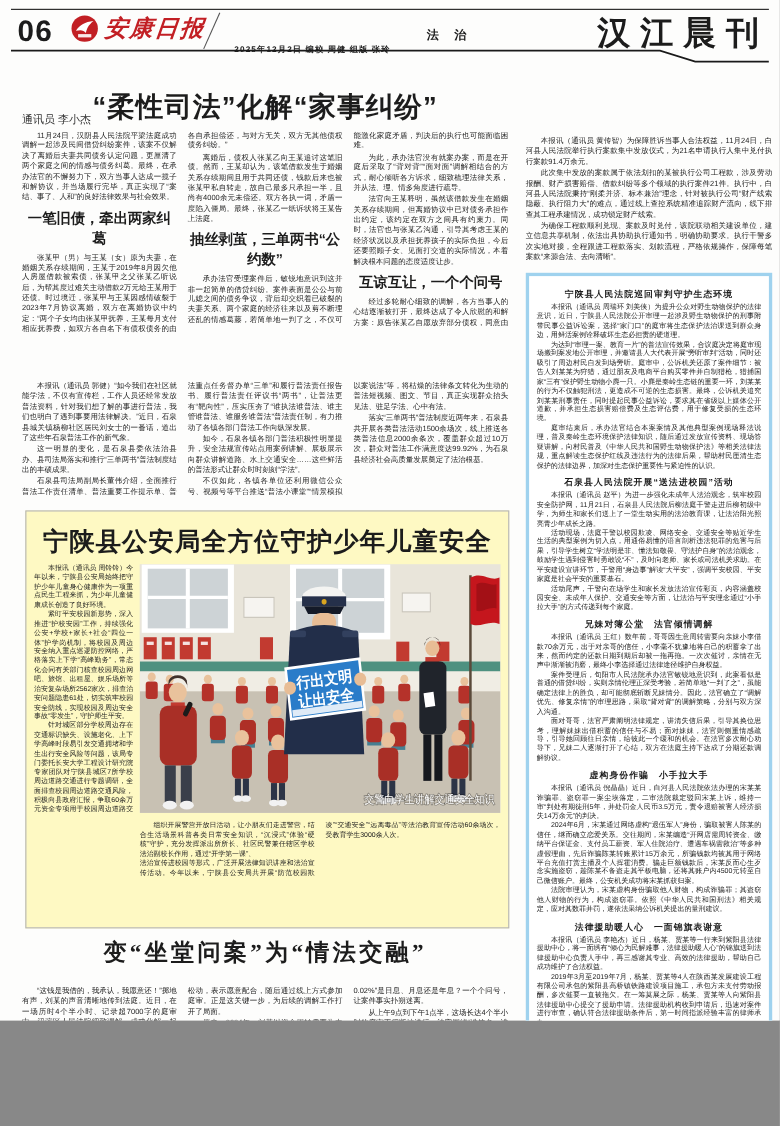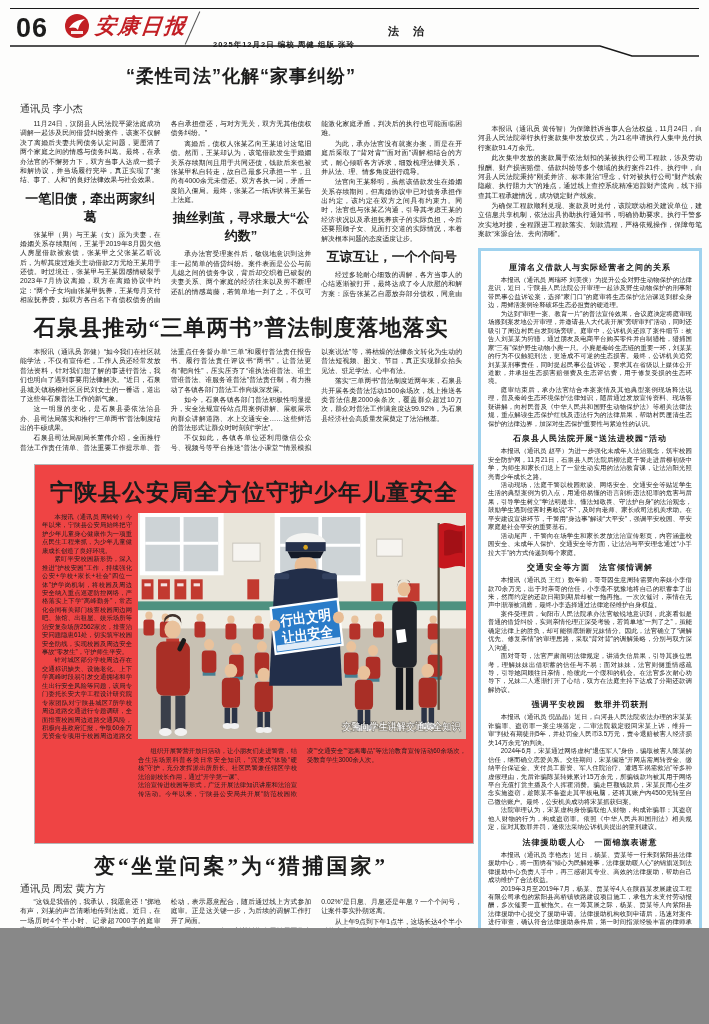--- a/index.html
+++ b/index.html
@@ -22,27 +22,27 @@
   .body-txt p{margin:0 0 1px 0;text-indent:2em;}
   .cols3{column-count:3;column-gap:10px;column-fill:auto;overflow:hidden;}
   .subhead{font-weight:bold;text-align:center;text-indent:0 !important;margin:5px 0 4px 0 !important;
         font-size:13px;}
   .headline-sans{font-weight:bold;text-align:center;letter-spacing:1px;
         font-family:"Liberation Sans",sans-serif;}
   .headline-serif{font-weight:bold;text-align:center;letter-spacing:1px;
         font-family:"Liberation Serif",serif;}
   .byline{text-align:left;font-size:10px;color:#333;}
   
-  .lead-title{left:20px;top:64px;width:442px;font-size:18px;}
+  .lead-title{left:20px;top:80px;width:442px;font-size:25px;}
   .lead-byline{left:20px;top:102px;width:442px;}
   .lead-body{left:20px;top:119px;width:442px;height:187px;}
   .sq-title{left:20px;top:313px;width:442px;font-size:22px;}
   .sq-body{left:20px;top:347px;width:442px;height:112px;}
   
-  .feature{left:23px;top:464px;width:438px;height:378px;border:1px solid #b5b5b5;background:#ef4444;margin-left:11px;}
+  .feature{left:23px;top:464px;width:438px;height:378px;border:1px solid #b5b5b5;background:#fef9c3;}
   .feature-title{position:absolute;left:0;top:12px;width:100%;font-size:23px;}
   .feature-row{position:absolute;left:7px;top:48px;width:424px;height:226px;display:flex;gap:6px;}
   .feature-leftcol{width:90px;height:226px;overflow:hidden;font-size:6.3px;line-height:1.34;
         text-align:justify;}
   .feature-leftcol p{margin:0;text-indent:2em;}
   .photo{position:relative;width:328px;height:226px;overflow:hidden;background:#e9e5da;}
   .feature-caption{position:absolute;left:103px;top:282px;width:328px;height:62px;
         column-count:2;column-gap:10px;column-fill:auto;font-size:6.3px;line-height:1.35;
         text-align:justify;overflow:hidden;}
   .feature-caption p{margin:0;text-indent:2em;}
@@ -71,41 +71,41 @@
     <svg width="26" height="26" viewBox="0 0 26 26">
       <circle cx="13" cy="13" r="12" fill="#c21f24"></circle>
       <path d="M5,15 C9,9 13,7 21,6 C16,10 15,13 14,17 C12,14 9,14 5,15 Z" fill="#fff"></path>
       <rect x="7" y="18" width="12" height="3" fill="#fff" opacity="0.9"></rect>
     </svg>
     <span class="brand">安康日报</span>
   </div>
   <div class="abs slash"></div>
   <div class="abs dateline">2025年12月2日  编校 周健  组版 张玲</div>
   <div class="abs section">法治</div>
+  <div class="abs edition">汉江晨刊</div>
   <svg class="abs" style="left:10px;top:42px;" width="689" height="18">
     <path d="M0,4 H590 L622,14 H689" stroke="#1a1a1a" stroke-width="1.6" fill="none"></path>
   </svg>
 
   <div class="abs headline-sans lead-title">“柔性司法”化解“家事纠纷”</div>
   <div class="abs byline lead-byline">通讯员 李小杰</div>
   <div class="abs body-txt cols3 lead-body">
     <p>11月24日，汉阴县人民法院平梁法庭成功调解一起涉及民间借贷纠纷案件，该案不仅解决了离婚后夫妻共同债务认定问题，更厘清了两个家庭之间的情感与债务纠葛。最终，在承办法官的不懈努力下，双方当事人达成一揽子和解协议，并当场履行完毕，真正实现了“案结、事了、人和”的良好法律效果与社会效果。</p>
     <p class="subhead">一笔旧债，牵出两家纠葛</p>
     <p>张某甲（男）与王某（女）原为夫妻，在婚姻关系存续期间，王某于2019年8月因欠他人房屋借款被索债，张某甲之父张某乙听说后，为帮其度过难关主动借款2万元给王某用于还债。时过境迁，张某甲与王某因感情破裂于2023年7月协议离婚，双方在离婚协议中约定：“两个子女均由张某甲抚养，王某每月支付相应抚养费，如双方各自名下有债权债务的由各自承担偿还，与对方无关，双方无其他债权债务纠纷。”</p>
     <p>离婚后，债权人张某乙向王某追讨这笔旧债。然而，王某却认为，该笔借款发生于婚姻关系存续期间且用于共同还债，钱款后来也被张某甲私自转走，故自己最多只承担一半，且尚有4000余元未偿还。双方各执一词，矛盾一度陷入僵局。最终，张某乙一纸诉状将王某告上法庭。</p>
-    <p class="subhead">抽丝剥茧，寻求最大“公约数”</p>
+    <p class="subhead">抽丝剥茧，三单两书“公约数”</p>
     <p>承办法官受理案件后，敏锐地意识到这并非一起简单的借贷纠纷。案件表面是公公与前儿媳之间的债务争议，背后却交织着已破裂的夫妻关系、两个家庭的经济往来以及剪不断理还乱的情感葛藤，若简单地一判了之，不仅可能激化家庭矛盾，判决后的执行也可能面临困难。</p>
     <p>为此，承办法官没有就案办案，而是在开庭后采取了“背对背”“面对面”调解相结合的方式，耐心倾听各方诉求，细致梳理法律关系，并从法、理、情多角度进行疏导。</p>
     <p>法官向王某释明，虽然该借款发生在婚姻关系存续期间，但离婚协议中已对债务承担作出约定，该约定在双方之间具有约束力。同时，法官也与张某乙沟通，引导其考虑王某的经济状况以及承担抚养孩子的实际负担，今后还要照顾子女、见面打交道的实际情况，本着解决根本问题的态度适度让步。</p>
     <p class="subhead">互谅互让，一个个问号</p>
     <p>经过多轮耐心细致的调解，各方当事人的心结逐渐被打开，最终达成了令人欣慰的和解方案：原告张某乙自愿放弃部分债权，同意由被告王某偿还相应款项。被告王某当场通过微信转账方式，履行了全部还款义务。原告张某乙还当场表示，同意转款1万余元给其用于偿还所欠王某父亲及王某大伯相应的款项。</p>
 
   </div>
 
-  <div class="abs headline-serif sq-title">石泉县推动“三单两书”普法制度落地落实</div>
   <div class="abs body-txt cols3 sq-body">
     <p>本报讯（通讯员 郭健）“如今我们在社区就能学法，不仅有宣传栏，工作人员还经常发放普法资料，针对我们想了解的事进行普法，我们也明白了遇到事要用法律解决。”近日，石泉县城关镇杨柳社区居民刘女士的一番话，道出了这些年石泉普法工作的新气象。</p>
     <p>这一明显的变化，是石泉县委依法治县办、县司法局落实和推行“三单两书”普法制度结出的丰硕成果。</p>
     <p>石泉县司法局副局长董伟介绍，全面推行普法工作责任清单、普法重要工作提示单、普法重点任务督办单“三单”和履行普法责任报告书、履行普法责任评议书“两书”，让普法更有“靶向性”，压实压夯了“谁执法谁普法、谁主管谁普法、谁服务谁普法”普法责任制，有力推动了各镇各部门普法工作向纵深发展。</p>
     <p>如今，石泉各镇各部门普法积极性明显提升，安全法规宣传站点用案例讲解、展板展示向群众讲解道路、水上交通安全……这些鲜活的普法形式让群众时时刻刻“学法”。</p>
     <p>不仅如此，各镇各单位还利用微信公众号、视频号等平台推送“普法小课堂”“情景模拟以案说法”等，将枯燥的法律条文转化为生动的普法短视频、图文、节目，真正实现群众抬头见法、驻足学法、心中有法。</p>
     <p>落实“三单两书”普法制度近两年来，石泉县共开展各类普法活动1500余场次，线上推送各类普法信息2000余条次，覆盖群众超过10万次，群众对普法工作满意度达99.92%，为石泉县经济社会高质量发展奠定了法治根基。</p>
   </div>
 
   <div class="abs feature">
@@ -307,56 +307,55 @@
           <text x="354" y="216" text-anchor="end" font-size="10" fill="#ffffff" style="paint-order:stroke" stroke="#00000055" stroke-width="1.5">交警向学生讲解交通安全知识</text>
         </svg>
       </div>
     </div>
     <div class="feature-caption">
       <p>组织开展警营开放日活动，让小朋友们走进警营，结合生活场景科普各类日常安全知识，“沉浸式”体验“硬核”守护，充分发挥派出所所长、社区民警兼任辖区学校法治副校长作用，通过“开学第一课”、</p>
       <p style="text-indent:0">法治宣传进校园等形式，广泛开展法律知识讲座和法治宣传活动。今年以来，宁陕县公安局共开展“防范校园欺凌”“交通安全”“远离毒品”等法治教育宣传活动60余场次，受教育学生3000余人次。</p>
     </div>
   </div>
 
-  <div class="abs headline-serif bt-title">变“坐堂问案”为“猎捕国家”</div>
-  <div class="abs byline bt-byline">通讯员 周宏 黄方方</div>
+  <div class="abs headline-serif bt-title">变“坐堂问案”为“情法交融”</div>
   <div class="abs body-txt cols3 bt-body">
     <p>“这钱是我借的，我承认，我愿意还！”掷地有声，刘某的声音清晰地传到法庭。近日，在一场历时4个半小时、记录超7000字的庭审中，汉滨区人民法院细致调解，成功化解一起民间借贷纠纷，让当事人切实感受到司法的公正与温度。</p>
     <p>庭审伊始便面临一个不小的难题：关键人物被告刘某未到庭参加，也未提交任何答辩意见和证据，案件一度陷入僵局。面对困境，承办法官果断休庭，电话中从法、理、情多角度耐心分析，向其阐明缺席可能面临的法律后果。经过一番推心置腹的沟通，刘某态度终于松动，表示愿意配合，随后通过线上方式参加庭审。正是这关键一步，为后续的调解工作打开了局面。</p>
     <p>原来，2024年，刘某以资金周转需要为由向李某借款10万元，款项直接转入刘某的个人账户。后出具的一份《借条》上，身份为某足浴店经营者的刘某以“法人”身份签名并加盖店铺印章。足浴店方称这是刘某的个人借款，公章使用未经授权；刘某则称自己只是“挂名法人”；原告李某则坚持认为借款用于店铺经营，理应共同承担。除了借款主体之争，借条上的“利息0.02%”是日息、月息还是年息？一个个问号，让案件事实扑朔迷离。</p>
     <p>从上午9点到下午1点半，这场长达4个半小时的庭审不间断地进行。法官围绕“谁签名、谁用款、谁受益”的核心，细致调查每一个细节，厘清名义借款人与实际经营者之间的关系，并当庭释明利息约定不明时的认定规则，引导当事人回归理性。</p>
     <p>在充分查明事实的基础上，承办法官抓住了化解纠纷的关键：实际用款人刘某承认借款并愿意还款。在法官的耐心疏导以及专业方案推动下，各方达成调解协议：由刘某分期归还10万元本金，李某放弃其他诉讼请求，并当即申请解除了相应的保全措施，让矛盾得到实质性化解。</p>
   </div>
 
   <div class="abs body-txt bh-body">
     <p>本报讯（通讯员 黄传智）为保障胜诉当事人合法权益，11月24日，白河县人民法院举行执行案款集中发放仪式，为21名申请执行人集中兑付执行案款91.4万余元。</p>
     <p>此次集中发放的案款属于依法划扣的某被执行公司工程款，涉及劳动报酬、财产损害赔偿、借款纠纷等多个领域的执行案件21件。执行中，白河县人民法院秉持“刚柔并济、标本兼治”理念，针对被执行公司“财产线索隐蔽、执行阻力大”的难点，通过线上查控系统精准追踪财产流向，线下排查其工程承建情况，成功锁定财产线索。</p>
     <p>为确保工程款顺利兑现、案款及时兑付，该院联动相关建设单位，建立信息共享机制，依法出具协助执行通知书，明确协助要求。执行干警多次实地对接，全程跟进工程款落实、划款流程，严格依规操作，保障每笔案款“来源合法、去向清晰”。</p>
   </div>
 
   <div class="abs bluebox">
-    <h3>厘清名义借款人与实际经营者之间的关系</h3>
+    <h3>宁陕县人民法院巡回审判守护生态环境</h3>
     <div class="bb-txt">
       <p>本报讯（通讯员 周瑞环 刘美侠）为提升公众对野生动物保护的法律意识，近日，宁陕县人民法院公开审理一起涉及野生动物保护的刑事附带民事公益诉讼案，选择“家门口”的庭审将生态保护法治课送到群众身边，用鲜活案例诠释破坏生态必担责的硬道理。</p>
       <p>为达到“审理一案、教育一片”的普法宣传效果，合议庭决定将庭审现场搬到案发地公开审理，并邀请县人大代表开展“旁听审判”活动，同时还吸引了周边村民自发到场旁听。庭审中，公诉机关还原了案件细节：被告人刘某某为狩猎，通过朋友及电商平台购买零件并自制猎枪，猎捕国家“三有”保护野生动物小麂一只。小麂是秦岭生态链的重要一环，刘某某的行为不仅触犯刑法，更造成不可逆的生态损害。最终，公诉机关追究刘某某刑事责任，同时提起民事公益诉讼，要求其在省级以上媒体公开道歉，并承担生态损害赔偿费及生态评估费，用于修复受损的生态环境。</p>
       <p>庭审结束后，承办法官结合本案案情及其他典型案例现场释法说理，普及秦岭生态环境保护法律知识，随后通过发放宣传资料、现场答疑讲解，向村民普及《中华人民共和国野生动物保护法》等相关法律法规，重点解读生态保护红线及违法行为的法律后果，帮助村民厘清生态保护的法律边界，加深对生态保护重要性与紧迫性的认识。</p>
     </div>
     <h3>石泉县人民法院开展“送法进校园”活动</h3>
     <div class="bb-txt">
       <p>本报讯（通讯员 赵平）为进一步强化未成年人法治观念，筑牢校园安全防护网，11月21日，石泉县人民法院后柳法庭干警走进后柳初级中学，为师生和家长们送上了一堂生动实用的法治教育课，让法治阳光照亮青少年成长之路。</p>
       <p>活动现场，法庭干警以校园欺凌、网络安全、交通安全等贴近学生生活的典型案例为切入点，用通俗易懂的语言剖析违法犯罪的危害与后果，引导学生树立“学法明是非、懂法知敬畏、守法护自身”的法治观念，鼓励学生遇到侵害时勇敢说“不”，及时向老师、家长或司法机关求助。在平安建设宣讲环节，干警用“身边事”解读“大平安”，强调平安校园、平安家庭是社会平安的重要基石。</p>
       <p>活动尾声，干警向在场学生和家长发放法治宣传彩页，内容涵盖校园安全、未成年人保护、交通安全等方面，让法治与平安理念通过“小手拉大手”的方式传递到每个家庭。</p>
     </div>
-    <h3>交通安全等方面　法官倾情调解</h3>
+    <h3>兄妹对簿公堂　法官倾情调解</h3>
     <div class="bb-txt">
       <p>本报讯（通讯员 王红）数年前，哥哥因生意周转需要向亲妹小李借款70余万元，出于对亲哥的信任，小李毫不犹豫地将自己的积蓄拿了出来，然而约定的还款日期到期后却被一拖再拖。一次次催讨，亲情在无声中渐渐被消磨，最终小李选择通过法律途径维护自身权益。</p>
       <p>案件受理后，旬阳市人民法院承办法官敏锐地意识到，此案看似是普通的借贷纠纷，实则亲情伦理正深受考验，若简单地“一判了之”，虽能确定法律上的胜负，却可能彻底斩断兄妹情分。因此，法官确立了“调解优先、修复亲情”的审理思路，采取“背对背”的调解策略，分别与双方深入沟通。</p>
       <p>面对哥哥，法官严肃阐明法律规定，讲清失信后果，引导其换位思考，理解妹妹出借积蓄的信任与不易；面对妹妹，法官则侧重情感疏导，引导她回顾往日亲情，给彼此一个缓和的机会。在法官多次耐心劝导下，兄妹二人逐渐打开了心结，双方在法庭主持下达成了分期还款调解协议。</p>
     </div>
-    <h3>强调平安校园　数罪并罚获刑</h3>
+    <h3>虚构身份作骗　小手拉大手</h3>
     <div class="bb-txt">
       <p>本报讯（通讯员 倪晶晶）近日，白河县人民法院依法办理的宋某某诈骗罪、盗窃罪一案尘埃落定，二审法院裁定驳回宋某上诉，维持一审“判处有期徒刑5年，并处罚金人民币3.5万元，责令退赔被害人经济损失14万余元”的判决。</p>
       <p>2024年6月，宋某通过网络虚构“退伍军人”身份，骗取被害人陈某的信任，继而确立恋爱关系。交往期间，宋某编造“开网店需周转资金、缴纳平台保证金、支付员工薪资、军人住院治疗、遭遇车祸需救治”等多种虚假理由，先后诈骗陈某转账累计15万余元，所骗钱款均被其用于网络平台充值打赏主播及个人挥霍消费。骗走巨额钱款后，宋某反而心生歹念实施盗窃，趁陈某不备盗走其平板电脑，还将其账户内4500元转至自己微信账户。最终，公安机关成功将宋某抓获归案。</p>
       <p>法院审理认为，宋某虚构身份骗取他人财物，构成诈骗罪；其盗窃他人财物的行为，构成盗窃罪。依照《中华人民共和国刑法》相关规定，应对其数罪并罚，遂依法采纳公诉机关提出的量刑建议。</p>
     </div>
     <h3>法律援助暖人心　一面锦旗表谢意</h3>
     <div class="bb-txt">
       <p>本报讯（通讯员 李艳杰）近日，杨某、贾某等一行来到紫阳县法律援助中心，将一面绣有“倾心为民解难事，法律援助暖人心”的锦旗送到法律援助中心负责人手中，再三感谢其专业、高效的法律援助，帮助自己成功维护了合法权益。</p>
       <p>2019年3月至2019年7月，杨某、贾某等4人在陕西某发展建设工程有限公司承包的紫阳县高桥镇铁路建设项目施工，承包方未支付劳动报酬，多次催要一直被拖欠。在一筹莫展之际，杨某、贾某等人向紫阳县法律援助中心提交了援助申请。法律援助机构收到申请后，迅速对案件进行审查，确认符合法律援助条件后，第一时间指派经验丰富的律师承办。</p>
       <p>承办律师接手案件后，耐心倾听受援人的诉求，细致梳理案件脉络，制定了周密的维权方案，并主动协调相关部门核实证据，在庭审中据理力争。经过不懈努力，最终经紫阳县人民法院成功调解，双方自愿达成协议，受援人的合法权益得到了有效保障。“如果没有法律援助，我真不知道该怎么办，是你们给了我希望，让我感受到了法律的公平与温暖！”受援人感动地说道。</p>

